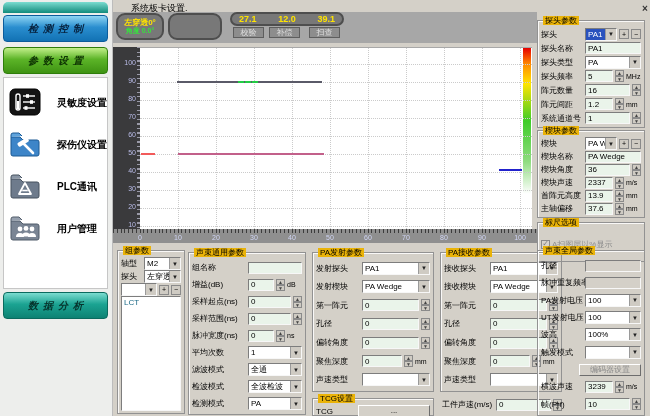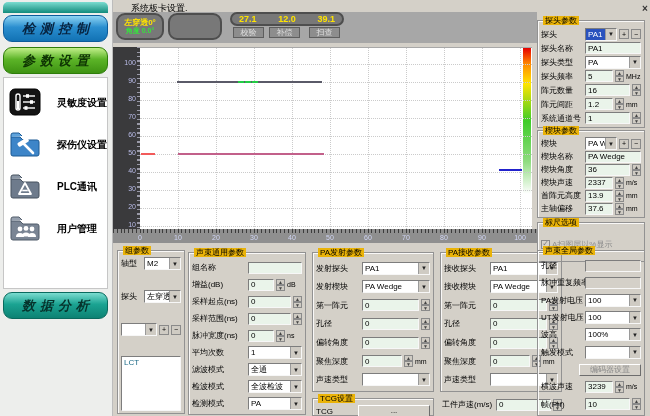--- a/index.html
+++ b/index.html
@@ -3,22 +3,22 @@
 <meta charset="utf-8">
 <style>
   *{margin:0;padding:0;box-sizing:border-box}
   html,body{width:650px;height:416px;overflow:hidden;background:#d4d0c8;
     font-family:"Liberation Sans","DejaVu Sans",sans-serif;position:relative;font-size:9px;color:#000}
 
   
   #sidebar{position:absolute;left:0;top:0;width:113px;height:416px;background:#edeeec;border-right:1px solid #bcbcbc}
   #side-top-strip{position:absolute;left:3px;top:2px;width:105px;height:11px;border-radius:5px 5px 0 0;
     background:linear-gradient(#7adcd0,#128b7c)}
-  .side-btn{position:absolute;left:3px;width:105px;height:27px;border-radius:9px;display:flex;align-items:center;justify-content:center;
-    font-family:"Liberation Serif","DejaVu Serif",serif;font-style:italic;font-weight:bold;font-size:13px;letter-spacing:5px;text-indent:5px;color:#07233f;cursor:default}
+  .side-btn{position:absolute;left:3px;width:105px;height:27px;border-radius:4px;display:flex;align-items:center;justify-content:center;
+    font-family:"Liberation Serif","DejaVu Serif",serif;font-style:italic;font-weight:bold;font-size:10px;letter-spacing:5px;text-indent:5px;color:#07233f;cursor:default}
   #btn-detect{top:15px;background:linear-gradient(#8ed5f4,#2a8ecf 45%,#1272b4);border:1px solid #0b5c9c}
   #btn-param{top:47px;background:linear-gradient(#c2ef8a,#5cb428 45%,#3e9312);border:1px solid #2e7d0a;color:#0e3403}
   #btn-analysis{top:292px;background:linear-gradient(#7adcd0,#1ba392 45%,#0d8273);border:1px solid #0a6a5e;color:#06332c}
   #icon-panel{position:absolute;left:3px;top:77px;width:105px;height:212px;background:#fff;border:1px solid #c6c6c6}
   .nav-item{position:absolute;left:5px;width:97px;height:40px;display:flex;align-items:center;gap:16px;cursor:default}
   .nav-item .lab{font-size:10px;font-weight:bold;white-space:nowrap}
 
   
   #win-title{position:absolute;left:131px;top:2px;font-size:9px}
   #close-x{position:absolute;left:640px;top:3px;width:10px;font-size:10px;color:#333;text-align:center;font-weight:bold}
@@ -76,21 +76,21 @@
 
   
   [data-rows="probe"] .lbl,[data-rows="wedge"] .lbl,[data-rows="beam_global"] .lbl{width:42px}
   [data-rows="beam_common"] .lbl{width:54px}
   [data-rows="pa_transmit"] .lbl,[data-rows="pa_receive"] .lbl{width:44px}
   #g-group .lbl{width:21px}
   [data-rows="beam_global"] .win-btn{width:62px;margin-left:auto}
 
   
   #g-group{left:117px;top:250px;width:68px;height:164px}
-  #g-group .rows{justify-content:flex-start;gap:20px}
+  #g-group .rows{justify-content:flex-start;gap:0}
   #g-common{left:188px;top:252px;width:118px;height:163px}
   #g-patx{left:312px;top:252px;width:122px;height:140px}
   #g-tcg{left:312px;top:398px;width:122px;height:18px}
   #g-parx{left:440px;top:252px;width:122px;height:140px}
   #row-workpiece{position:absolute;left:442px;top:398px;width:120px}
   #row-workpiece .lbl{width:52px}
   #g-probe{left:537px;top:20px;width:108px;height:108px}
   #g-wedge{left:537px;top:130px;width:108px;height:88px}
   #g-ruleropt{left:537px;top:222px;width:108px;height:40px}
   #g-ruleropt .rows{justify-content:center}

